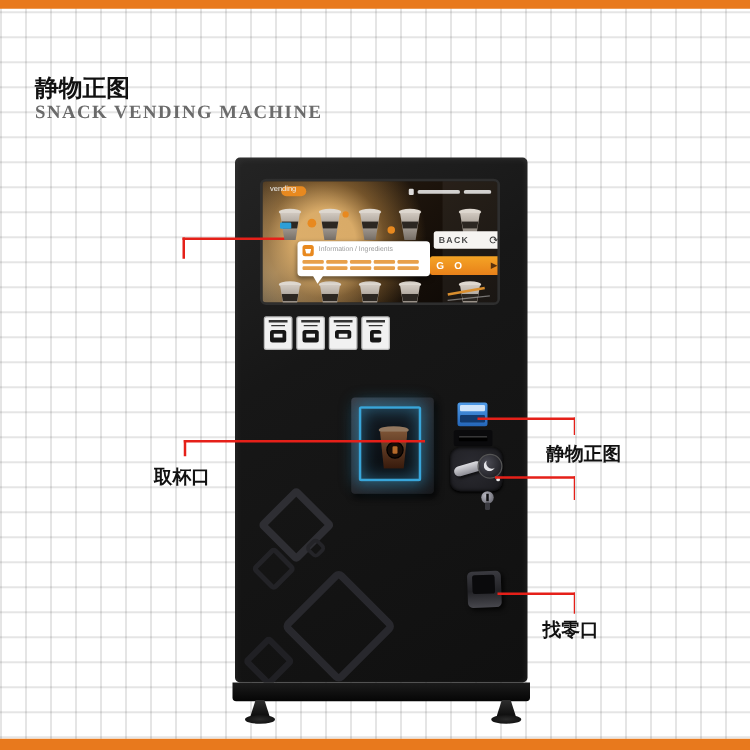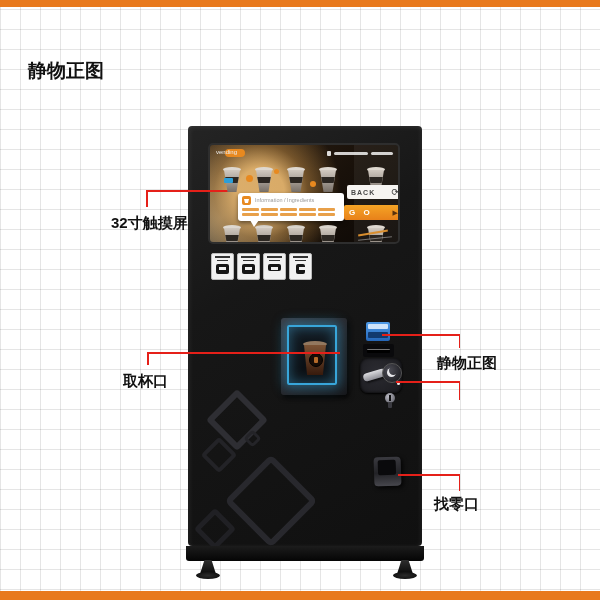--- a/index.html
+++ b/index.html
@@ -151,20 +151,21 @@
   .callout{position:absolute;font-size:15px;font-weight:bold;color:#111;white-space:nowrap;}
 </style>
 </head>
 <body>
 
 <div class="page">
   <div class="bar top"></div>
   <div class="bar bottom"></div>
 
   <div class="sub-cn">静物正图</div>
+  <div class="sub-en">SNACK VENDING MACHINE</div>
 
   <div class="machine">
 
     <div class="screen">
       <div class="scr-right"></div>
       <div class="scr-logo"><span class="blob"></span><span>vending</span></div>
       <div class="scr-top-right">
         <span class="tr-dot"></span>
         <span class="tr-pill" style="width:34px"></span>
         <span class="tr-pill" style="width:22px"></span>
@@ -329,17 +330,16 @@
 
   <div class="cl h" style="left:382px;top:334px;width:78px"></div>
   <div class="cl v" style="left:458.5px;top:334px;height:14px"></div>
 
   <div class="cl h" style="left:396px;top:381px;width:64px"></div>
   <div class="cl v" style="left:458.5px;top:381px;height:19px"></div>
 
   <div class="cl h" style="left:398px;top:474px;width:62px"></div>
   <div class="cl v" style="left:458.5px;top:474px;height:17px"></div>
 
-  <div class="callout" style="left:111px;top:214px">32寸触摸屏</div>
   <div class="callout" style="left:123px;top:372px">取杯口</div>
   <div class="callout" style="left:437px;top:354px">静物正图</div>
   <div class="callout" style="left:434px;top:495px">找零口</div>
 </div>
 
 </body></html>

